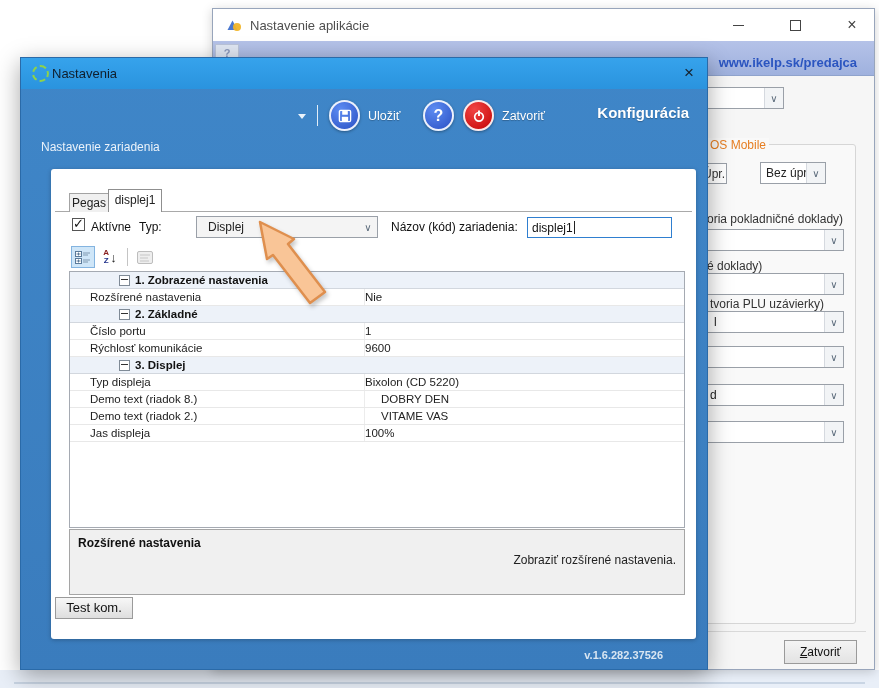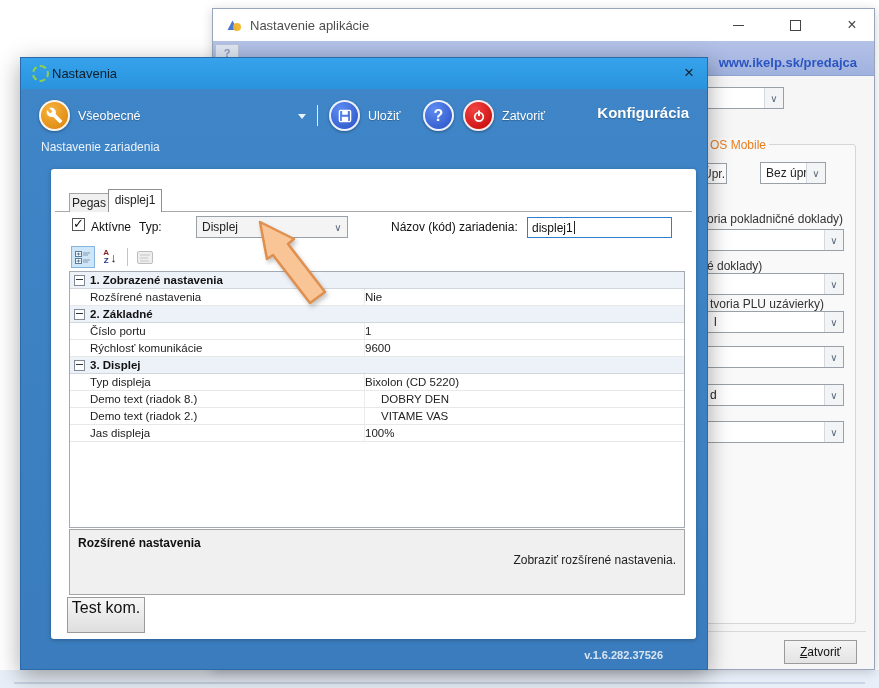--- a/index.html
+++ b/index.html
@@ -72,51 +72,51 @@
   
   .panel{position:absolute;left:30px;top:111px;width:645px;height:470px;background:#ffffff;border-radius:3px;box-shadow:0 1px 4px rgba(0,0,0,.25);}
   .tabline{position:absolute;left:4px;right:4px;top:42px;border-top:1px solid #a9a9a9;}
   .tab{position:absolute;box-sizing:border-box;font-size:12px;color:#222;text-align:center;}
   .tab-inactive{left:18px;top:24px;width:40px;height:19px;line-height:18px;background:#f0f0f0;border:1px solid #a3a3a3;border-bottom:none;}
   .tab-active{left:57px;top:20px;width:54px;height:23px;line-height:21px;background:#ffffff;border:1px solid #8f8f8f;border-bottom:none;z-index:3;}
 
   .chk{position:absolute;left:21px;top:49px;width:13px;height:13px;border:1px solid #555;background:#fff;box-sizing:border-box;}
   .chk .tick{position:absolute;left:0px;top:-3px;font-size:13px;color:#111;}
   .lbl{position:absolute;font-size:12px;color:#111;white-space:nowrap;}
-  .typ-combo{left:145px;top:47px;width:152px;background:#f4f4f4;}
+  .typ-combo{left:145px;top:47px;width:182px;background:#f4f4f4;padding-left:6px;}
   .typ-combo .cbx-arrow{background:#f4f4f4;border-left:none;}
   .name-input{position:absolute;left:476px;top:48px;width:145px;height:21px;background:#fff;border:1px solid #2f7fd0;box-sizing:border-box;display:flex;align-items:center;padding-left:4px;font-size:12px;color:#111;}
   .caret{display:inline-block;width:1px;height:13px;background:#222;margin-left:1px;}
 
   
   .pg-toolbar-icon{position:absolute;top:77px;width:24px;height:22px;display:flex;align-items:center;justify-content:center;box-sizing:border-box;border:1px solid transparent;}
   .pgt-selected{background:#cfe6f8;border:1px solid #84b4e0;}
   .pgt-sep{position:absolute;left:76px;top:79px;width:1px;height:18px;background:#c4c4c4;}
   .az{display:flex;align-items:center;gap:1px;}
   .az .letters{font-size:8px;line-height:8px;font-weight:bold;text-align:center;}
   .az .l-a{color:#8a2020;}
   .az .l-z{color:#20308a;}
   .az .arrow{font-size:13px;color:#222;}
 
   
   .pgrid{position:absolute;left:18px;top:102px;width:616px;height:257px;border:1px solid #a5aab2;box-sizing:border-box;background:#fff;overflow:hidden;}
   .pg-row{height:16px;line-height:16px;font-size:11.5px;display:flex;align-items:center;position:relative;}
-  .pg-cat{background:#edf2f9;border-bottom:1px solid #d2d7de;font-weight:bold;color:#111;}
+  .pg-cat{background:#edf2f9;border-bottom:1px solid #d2d7de;font-weight:bold;color:#111;padding-left:45px;}
   .expbox{position:relative;width:9px;height:9px;border:1px solid #7f8a96;background:#fff;margin-left:4px;box-sizing:content-box;flex:0 0 auto;}
   .expbox::after{content:"";position:absolute;left:1px;right:1px;top:3px;border-top:1px solid #333;}
   .pg-cat-label{margin-left:5px;}
   .pg-item{background:#fff;border-bottom:1px solid #e8e8e8;color:#222;}
   .pg-name{width:274px;padding-left:20px;flex:0 0 auto;overflow:hidden;white-space:nowrap;}
   .pg-value{flex:1;border-left:1px solid #ececec;white-space:pre;overflow:hidden;}
 
   
   .descbox{position:absolute;left:18px;top:360px;width:616px;height:66px;background:#f0f0f0;border:1px solid #a5a5a5;box-sizing:border-box;padding:6px 8px;}
   .desc-title{font-size:12px;font-weight:bold;color:#111;}
   .desc-text{font-size:12px;color:#222;margin-top:3px;text-align:right;}
-  .test-btn{position:absolute;left:16px;top:428px;width:78px;height:36px;background:linear-gradient(#f7f7f7,#dedede);border:1px solid #9a9a9a;box-sizing:border-box;font-size:16px;color:#111;text-align:center;line-height:20px;}
+  .test-btn{position:absolute;left:4px;top:428px;width:78px;height:22px;background:linear-gradient(#f7f7f7,#dedede);border:1px solid #9a9a9a;box-sizing:border-box;font-size:13px;color:#111;text-align:center;line-height:20px;}
   .version{position:absolute;right:44px;top:591px;color:#d9e6f2;font-size:11px;font-weight:bold;}
 
   
   .cursor{position:absolute;left:246px;top:214px;width:82px;height:92px;z-index:10;filter:drop-shadow(2px 3px 2px rgba(0,0,0,.22));pointer-events:none;}
 </style>
 </head>
 <body>
 
 <div class="bgwin">
   <div class="titlebar">
@@ -189,28 +189,20 @@
   <div class="close-btn">Zatvoriť</div>
 </div>
 
 <div class="fgwin">
   <div class="titlebar">
     <span class="win-icon"></span>
     <span class="title">Nastavenia</span>
     <span class="close-x">×</span>
   </div>
 
-  <div class="tb-item" style="left:18px;">
-    <span class="circle-icon ci-orange">
-      <svg width="17" height="17" viewBox="0 0 24 24">
-          <path fill="#fff" d="M22.7 19l-9.1-9.1c.9-2.3.4-5-1.5-6.9-2-2-5-2.4-7.4-1.3L9 6 6 9 1.6 4.7C.4 7.1.9 10.1 2.9 12.1c1.9 1.9 4.6 2.4 6.9 1.5l9.1 9.1c.4.4 1 .4 1.4 0l2.3-2.3c.5-.4.5-1.1.1-1.4z"></path>
-        </svg>
-    </span>
-    <span class="tb-label">Všeobecné</span>
-  </div>
 
   <span class="tb-chevron"></span>
   <span class="tb-sep"></span>
 
   <div class="tb-item" style="left:308px;">
     <span class="circle-icon ci-blue">
       <svg width="16" height="16" viewBox="0 0 20 20">
           <rect x="3" y="3" width="14" height="14" rx="1.6" fill="none" stroke="#fff" stroke-width="1.7"></rect>
           <rect x="6.5" y="3.8" width="7" height="4.6" fill="#fff"></rect>
           <rect x="6" y="11" width="8" height="5.4" fill="#fff"></rect>

